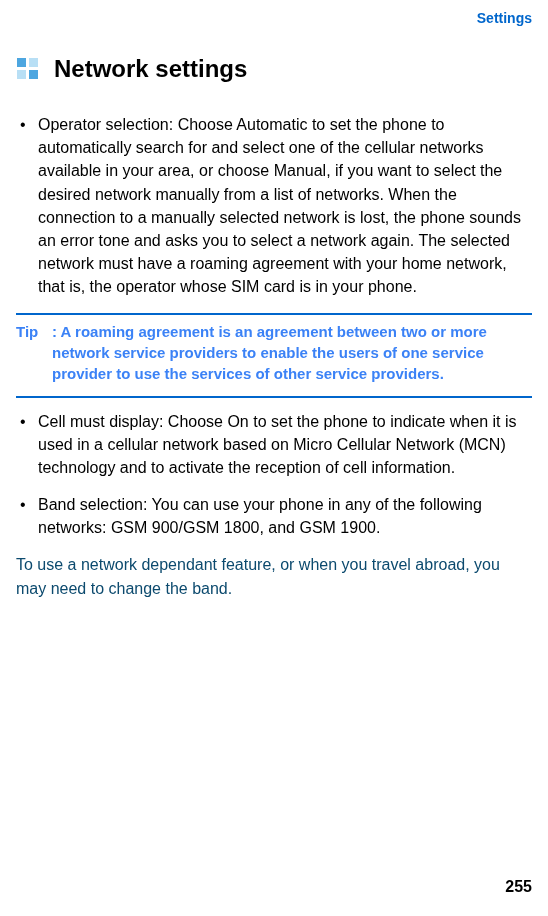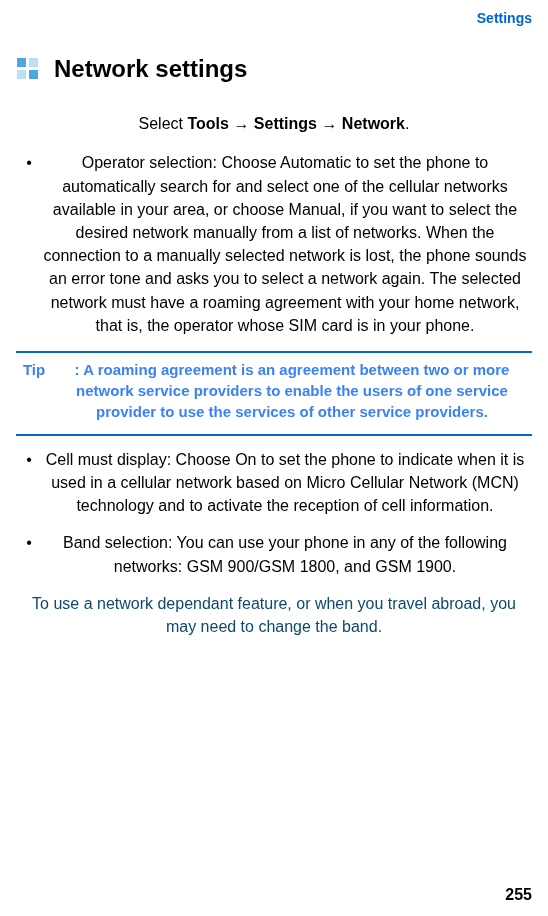--- a/index.html
+++ b/index.html
@@ -18,21 +18,20 @@
     .header-label {
       position: absolute;
       top: 10px;
       right: 16px;
       color: #0066cc;
       font-weight: bold;
       font-size: 14px;
     }
     .content {
       padding: 55px 16px 0 16px;
-      text-align: center;
     }
     .title-row {
       display: flex;
       align-items: center;
       margin-bottom: 30px;
     }
     .title-icon {
       display: inline-block;
       width: 24px;
       height: 24px;
@@ -94,21 +93,21 @@
       font-weight: bold;
     }
     .closing-text {
       font-size: 16px;
       line-height: 1.45;
       color: #0c4a6e;
       margin-top: 10px;
     }
     .page-number {
       position: absolute;
-      bottom: 12px;
+      bottom: 20px;
       right: 16px;
       font-weight: bold;
       font-size: 16px;
       color: #000;
     }
   </style>
 </head>
 <body>
 
 <div class="header-label">Settings</div>
@@ -120,23 +119,20 @@
       <svg width="24" height="24" viewBox="0 0 24 24">
         <rect x="1" y="1" width="9" height="9" fill="#4da6e0"></rect>
         <rect x="13" y="1" width="9" height="9" fill="#b8dff5"></rect>
         <rect x="1" y="13" width="9" height="9" fill="#b8dff5"></rect>
         <rect x="13" y="13" width="9" height="9" fill="#4da6e0"></rect>
       </svg>
     </span>
     <h1 class="page-title">Network settings</h1>
   </div>
 
-  <p class="intro-text">
-    <span>Select </span><b>Tools</b><span> → </span><b>Settings</b><span> → </span><b>Network</b><span>.</span>
-  </p>
 
   <div class="bullet-item">
     <div class="bullet-mark">•</div>
     <div class="bullet-body">
       <b>Operator selection</b><span>: Choose Automatic to set the phone to automatically search for and select one of the cellular networks available in your area, or choose Manual, if you want to select the desired network manually from a list of networks. When the connection to a manually selected network is lost, the phone sounds an error tone and asks you to select a network again. The selected network must have a roaming agreement with your home network, that is, the operator whose SIM card is in your phone.</span>
     </div>
   </div>
 
   <hr class="tip-separator">
   <div class="tip-block">

